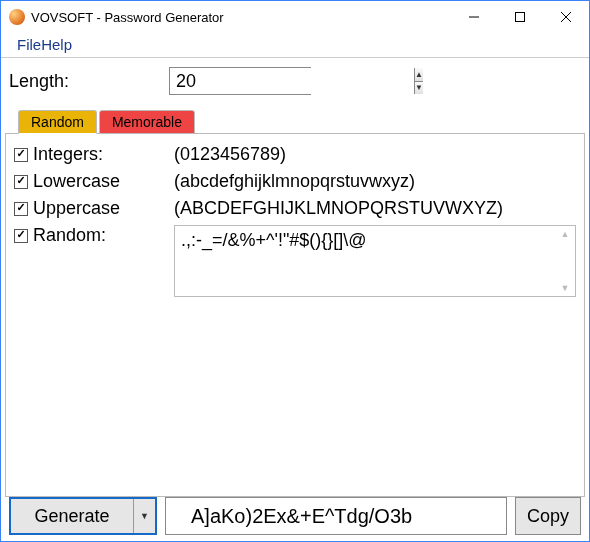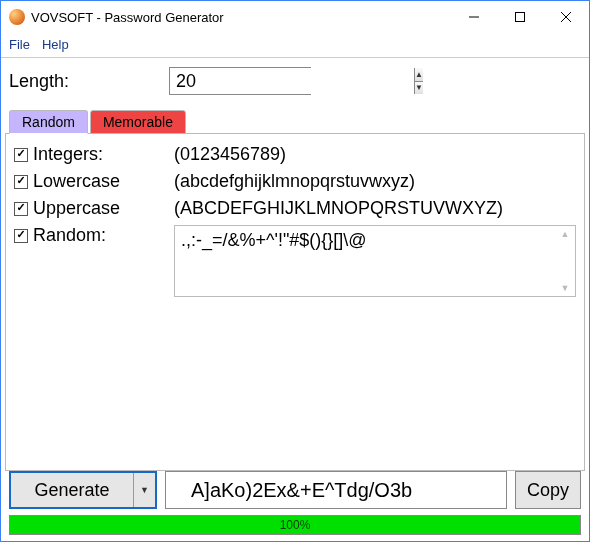--- a/index.html
+++ b/index.html
@@ -45,24 +45,23 @@
     display: flex;
     align-items: center;
     justify-content: center;
     color: #000;
   }
   .winbtn svg { width: 10px; height: 10px; stroke: #000; fill: none; }
   .menubar {
     height: 22px;
     display: flex;
     align-items: center;
-    gap: 12px;
-    padding-left: 8px;
+    padding-left: 16px;
     color: #1a3a8a;
-    font-size: 13px;
+    font-size: 15px;
   }
   .menubar span { cursor: default; }
   .hrline { height: 1px; background: #ccc; margin-top: 2px; }
 
   .lenrow {
     display: flex;
     align-items: center;
     height: 40px;
     padding: 6px 8px 0 8px;
     font-size: 18px;
@@ -123,23 +122,24 @@
     border-top-left-radius: 3px;
     border-top-right-radius: 3px;
     background: #ef4444;
     font-size: 14px;
     position: relative;
     z-index: 1;
     margin-right: 2px;
     cursor: default;
   }
   .tab.active {
-    background: #c4b5fd;
+    background: #eab308;
     border-bottom: 1px solid #fff;
     z-index: 2;
+    margin-left: 9px;
   }
 
   .tabbody {
     flex: 1;
     border: 1px solid #bbb;
     border-top: none;
     margin: 0 4px;
     padding: 10px 8px;
     font-size: 18px;
   }
@@ -338,18 +338,15 @@
 
   <div class="bottombar">
     <div class="genrow">
       <div class="genbtn">
         <div class="main">Generate</div>
         <div class="drop">▼</div>
       </div>
       <input class="outfield" type="text" value="A]aKo)2Ex&amp;+E^Tdg/O3b" style="">
       <div class="copybtn">Copy</div>
     </div>
-    <div class="progress">
-      <span>100%</span>
-    </div>
   </div>
 
 </div>
 
 </body></html>

